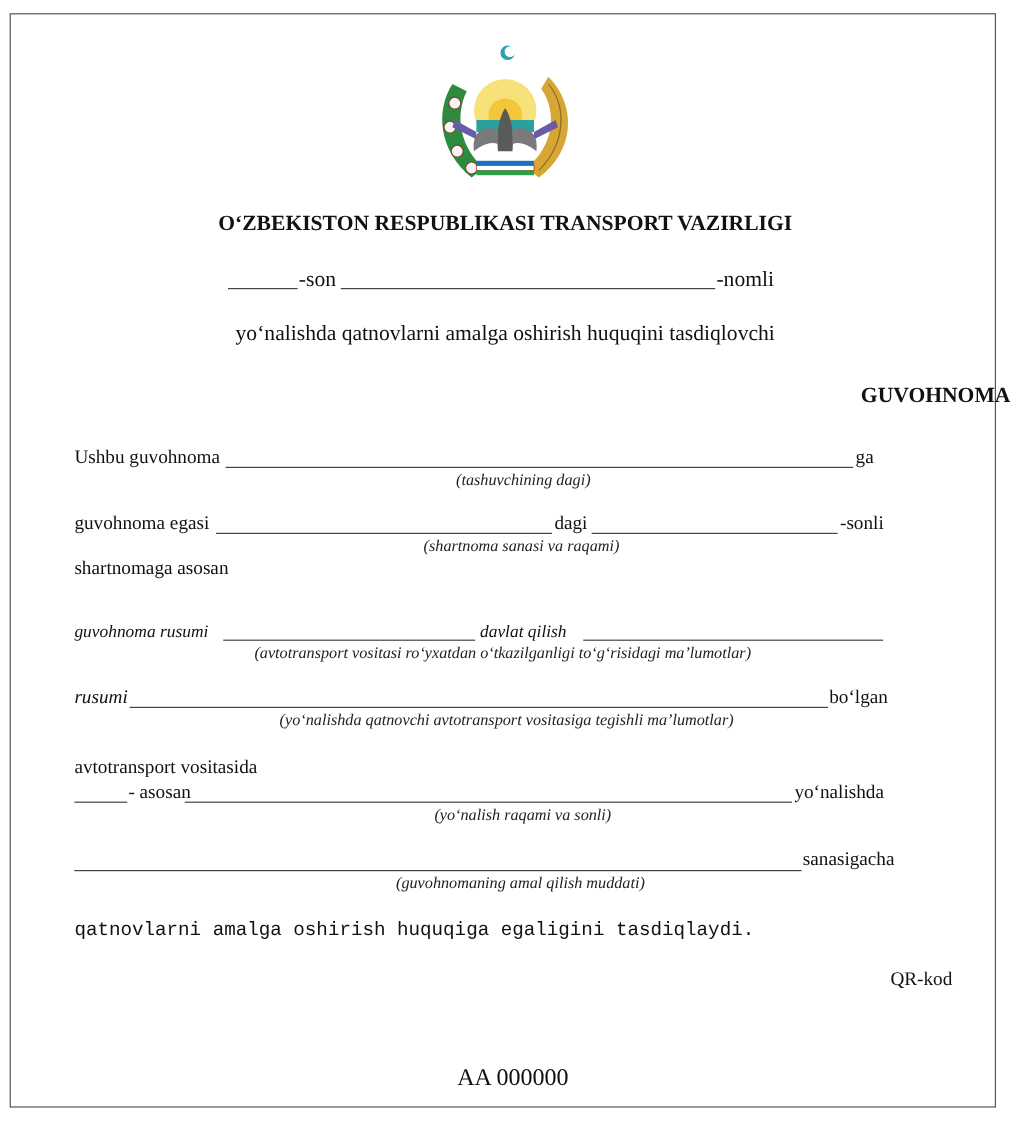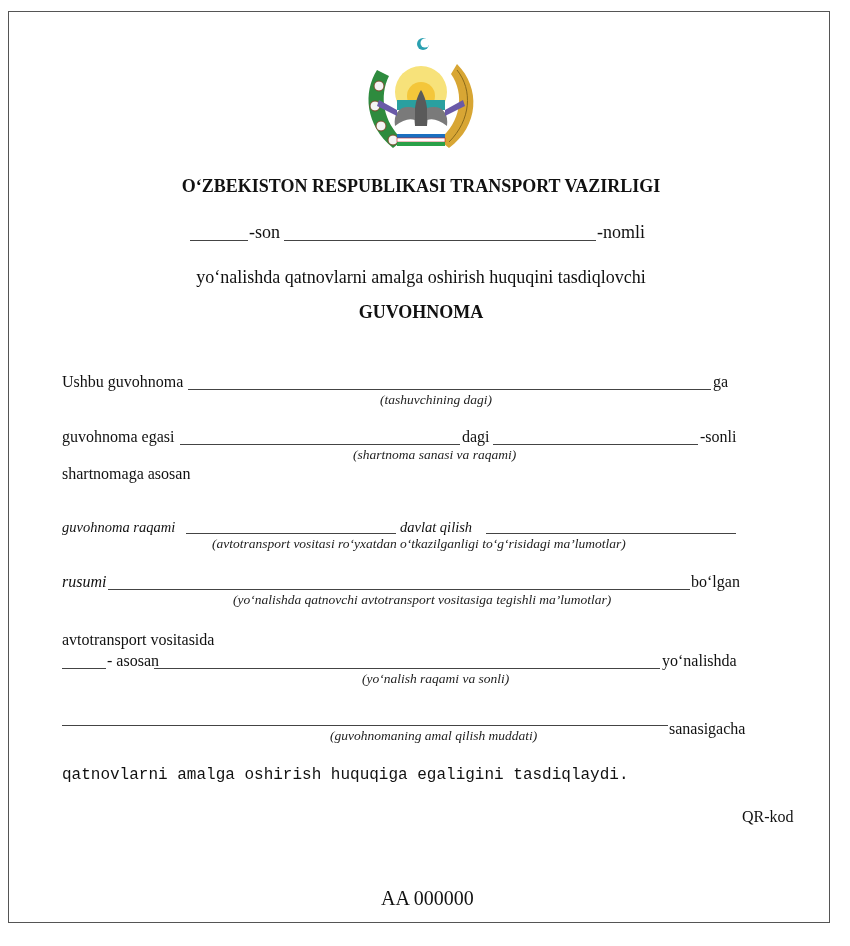--- a/index.html
+++ b/index.html
@@ -52,53 +52,53 @@
 </svg>
 
 <div class="abs t18 bold center" style="left:0; width:842px; top:176px;">O‘ZBEKISTON RESPUBLIKASI TRANSPORT VAZIRLIGI</div>
 
 <div class="line" style="left:190px; width:58px; top:240px;"></div>
 <div class="abs t18" style="left:249px; top:222px;">-son</div>
 <div class="line" style="left:284px; width:312px; top:240px;"></div>
 <div class="abs t18" style="left:597px; top:222px;">-nomli</div>
 
 <div class="abs t18 center" style="left:0; width:842px; top:267px;">yo‘nalishda qatnovlarni amalga oshirish huquqini tasdiqlovchi</div>
-<div class="abs t18 bold center" style="left:0; width:842px; top:302px;">GUVOHNOMA</div>
+<div class="abs t18 bold center" style="left:0; width:842px; top:319px;text-align:right;">GUVOHNOMA</div>
 
 <div class="abs t16" style="left:62px; top:373px;">Ushbu guvohnoma</div>
 <div class="line" style="left:188px; width:523px; top:389px;"></div>
 <div class="abs t16" style="left:713px; top:373px;">ga</div>
 <div class="abs hint" style="left:380px; top:392px;">(tashuvchining dagi)</div>
 
 <div class="abs t16" style="left:62px; top:428px;">guvohnoma egasi</div>
 <div class="line" style="left:180px; width:280px; top:444px;"></div>
 <div class="abs t16" style="left:462px; top:428px;">dagi</div>
 <div class="line" style="left:493px; width:205px; top:444px;"></div>
 <div class="abs t16" style="left:700px; top:428px;">-sonli</div>
 <div class="abs hint" style="left:353px; top:447px;">(shartnoma sanasi va raqami)</div>
 <div class="abs t16" style="left:62px; top:465px;">shartnomaga asosan</div>
 
-<div class="abs it" style="left:62px; top:519px; font-size:14.5px;">guvohnoma raqami</div>
+<div class="abs it" style="left:62px; top:519px; font-size:14.5px;">guvohnoma rusumi</div>
 <div class="line" style="left:186px; width:210px; top:533px;"></div>
 <div class="abs it" style="left:400px; top:519px; font-size:14.5px;">davlat qilish</div>
 <div class="line" style="left:486px; width:250px; top:533px;"></div>
 <div class="abs hint" style="left:212px; top:536px;">(avtotransport vositasi ro‘yxatdan o‘tkazilganligi to‘g‘risidagi ma’lumotlar)</div>
 
 <div class="abs it t16" style="left:62px; top:573px;">rusumi</div>
 <div class="line" style="left:108px; width:582px; top:589px;"></div>
 <div class="abs t16" style="left:691px; top:573px;">bo‘lgan</div>
 <div class="abs hint" style="left:233px; top:592px;">(yo‘nalishda qatnovchi avtotransport vositasiga tegishli ma’lumotlar)</div>
 
 <div class="abs t16" style="left:62px; top:631px;">avtotransport vositasida</div>
 <div class="line" style="left:62px; width:44px; top:668px;"></div>
 <div class="abs t16" style="left:107px; top:652px;">- asosan</div>
 <div class="line" style="left:154px; width:506px; top:668px;"></div>
 <div class="abs t16" style="left:662px; top:652px;">yo‘nalishda</div>
 <div class="abs hint" style="left:362px; top:671px;">(yo‘nalish raqami va sonli)</div>
 
 <div class="line" style="left:62px; width:606px; top:725px;"></div>
-<div class="abs t16" style="left:669px; top:708px;margin-top:12px;">sanasigacha</div>
+<div class="abs t16" style="left:669px; top:708px;">sanasigacha</div>
 <div class="abs hint" style="left:330px; top:728px;">(guvohnomaning amal qilish muddati)</div>
 
 <div class="abs t16" style="left:62px; top:766px;font-family:Liberation Mono, monospace;">qatnovlarni amalga oshirish huquqiga egaligini tasdiqlaydi.</div>
 
 <div class="abs t16" style="left:742px; top:808px;">QR-kod</div>
 <div class="abs" style="left:381px; top:887px; font-size:20px;">AA 000000</div>
 
 </body></html>

